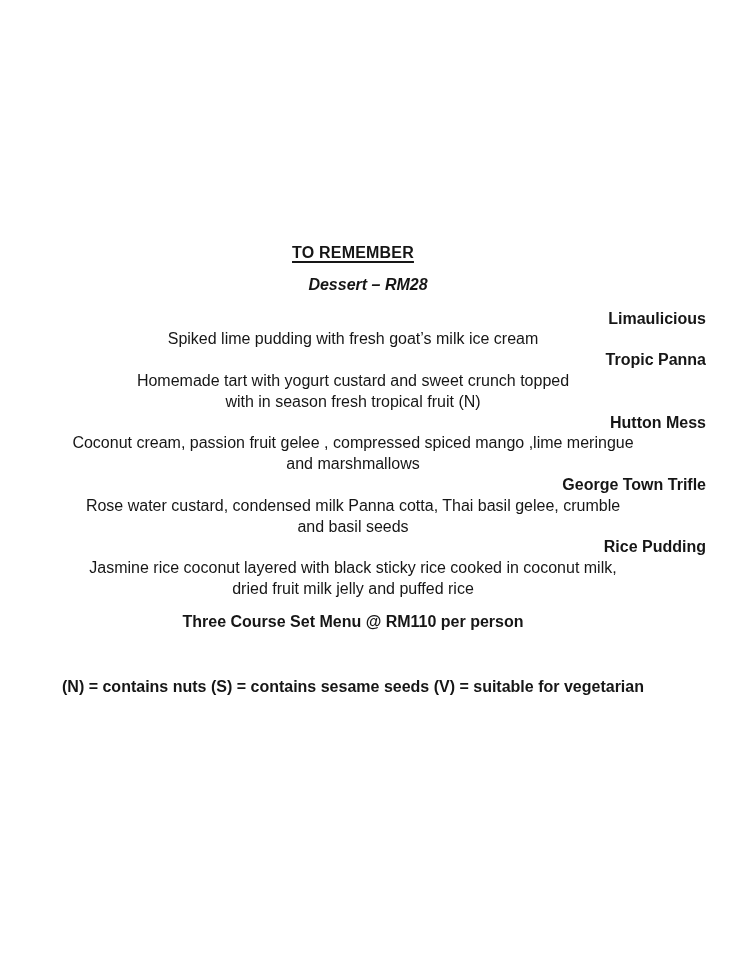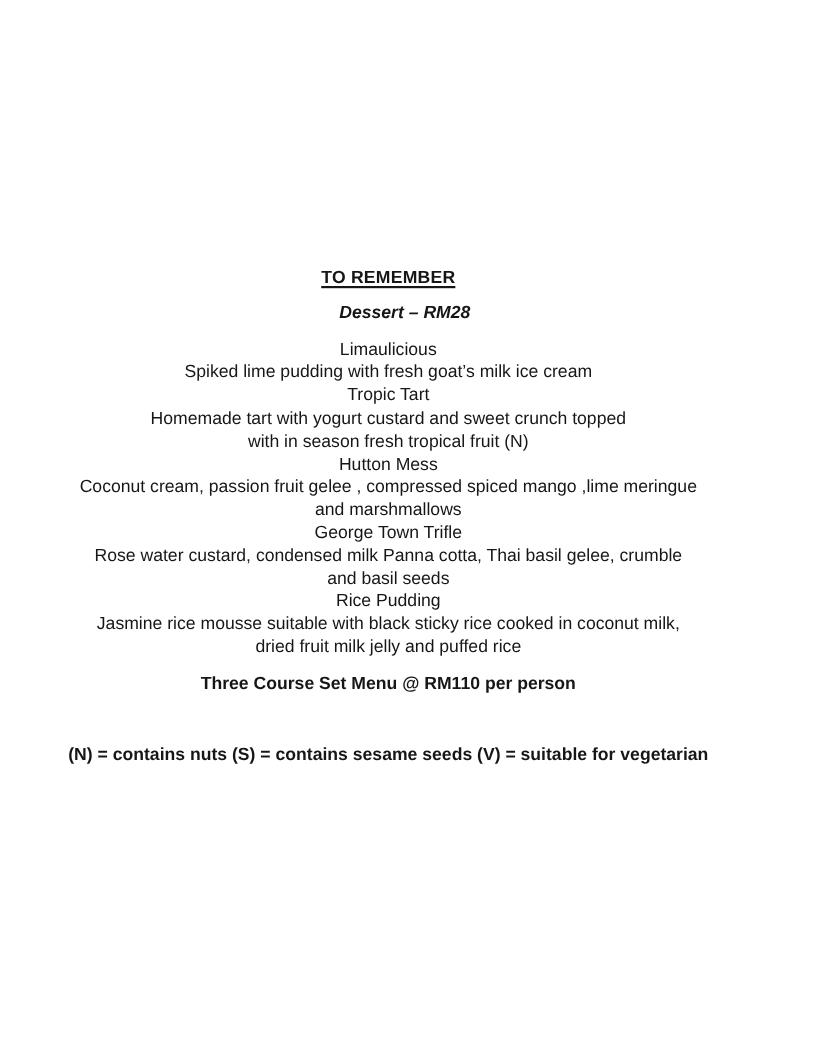--- a/index.html
+++ b/index.html
@@ -36,21 +36,22 @@
   .menu-subtitle {
     margin-top: 11px;
     font-weight: bold;
     font-style: italic;
     padding-left: 30px;
   }
   .items {
     margin-top: 13px;
   }
   .item-name {
-    font-weight: normal;
+    font-weight: bold;
+    text-align: right;
   }
   .item-desc-line {
     font-weight: normal;
   }
   .set-menu-note {
     margin-top: 12px;
     font-weight: bold;
   }
   .allergen-legend {
     margin-top: 44px;
@@ -68,40 +69,40 @@
     <div class="menu-subtitle">Dessert – RM28</div>
 
     <div class="items">
 
       <div class="menu-item">
         <div class="item-name">Limaulicious</div>
         <div class="item-desc-line">Spiked lime pudding with fresh goat’s milk ice cream</div>
       </div>
 
       <div class="menu-item">
-        <div class="item-name">Tropic Tart</div>
+        <div class="item-name">Tropic Panna</div>
         <div class="item-desc-line">Homemade tart with yogurt custard and sweet crunch topped</div>
         <div class="item-desc-line">with in season fresh tropical fruit (N)</div>
       </div>
 
       <div class="menu-item">
         <div class="item-name">Hutton Mess</div>
         <div class="item-desc-line">Coconut cream, passion fruit gelee , compressed spiced mango ,lime meringue</div>
         <div class="item-desc-line">and marshmallows</div>
       </div>
 
       <div class="menu-item">
         <div class="item-name">George Town Trifle</div>
         <div class="item-desc-line">Rose water custard, condensed milk Panna cotta, Thai basil gelee, crumble</div>
         <div class="item-desc-line">and basil seeds</div>
       </div>
 
       <div class="menu-item">
         <div class="item-name">Rice Pudding</div>
-        <div class="item-desc-line">Jasmine rice mousse suitable with black sticky rice cooked in coconut milk,</div>
+        <div class="item-desc-line">Jasmine rice coconut layered with black sticky rice cooked in coconut milk,</div>
         <div class="item-desc-line">dried fruit milk jelly and puffed rice</div>
       </div>
 
     </div>
 
     <div class="set-menu-note">Three Course Set Menu @ RM110 per person</div>
 
     <div class="allergen-legend">(N) = contains nuts (S) = contains sesame seeds (V) = suitable for vegetarian</div>
 
   </div>

